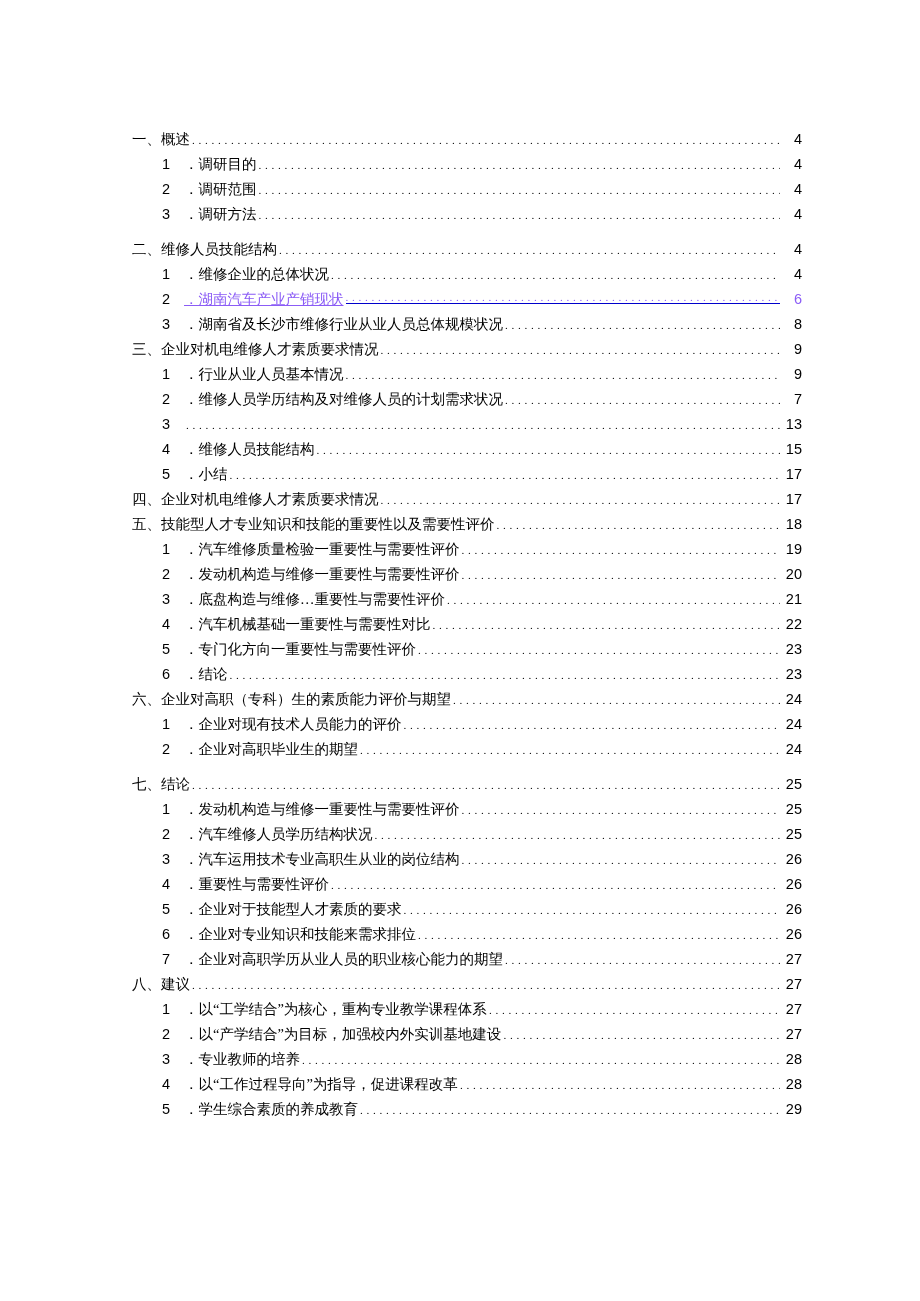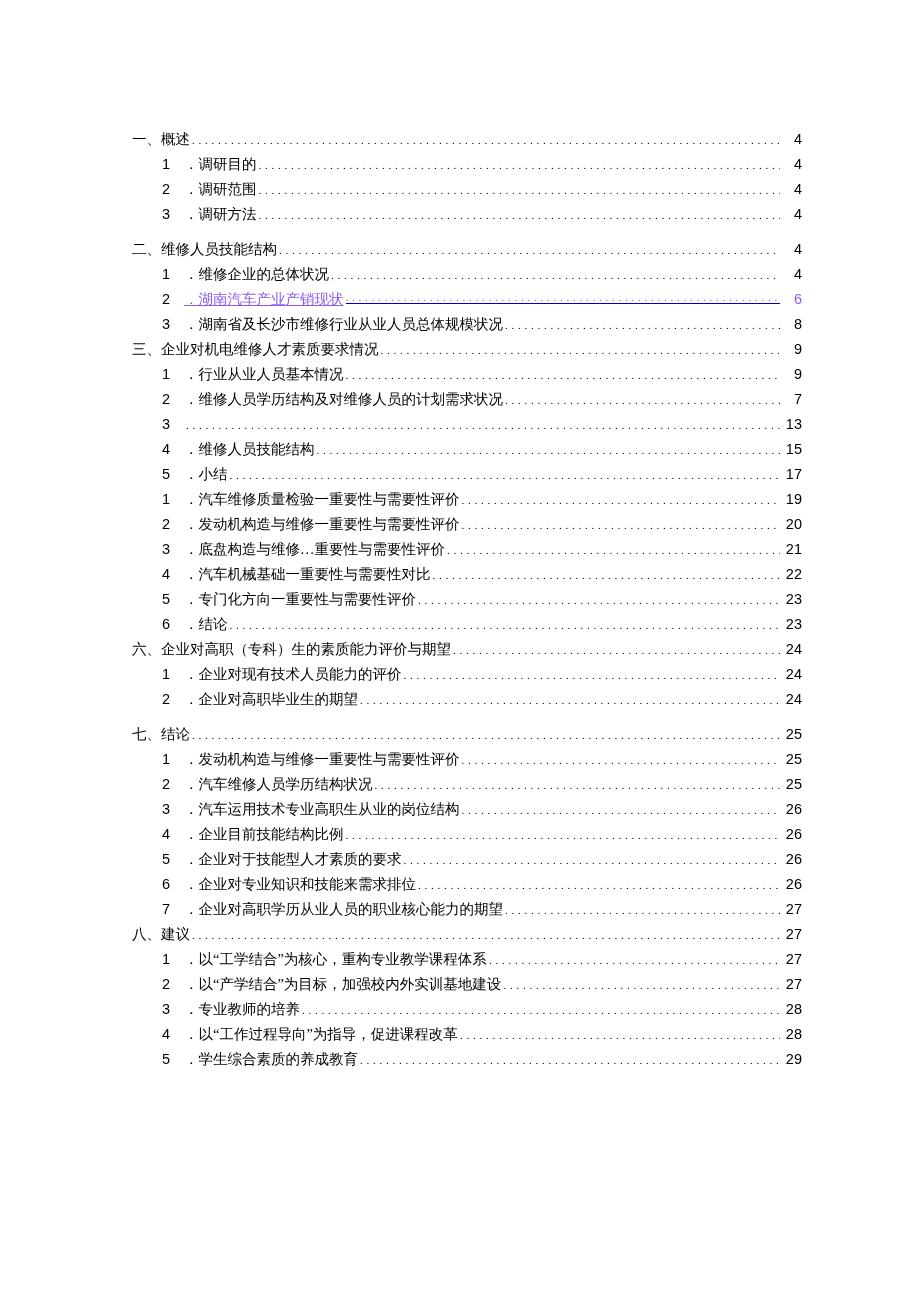--- a/index.html
+++ b/index.html
@@ -140,20 +140,30 @@
       <span class="title-part">．维修人员技能结构</span>
       <span class="dots"></span>
       <span class="page">15</span>
     </div>
     <div class="entry l2">
       <span class="num">5</span>
       <span class="title-part">．小结</span>
       <span class="dots"></span>
       <span class="page">17</span>
     </div>
+    <div class="entry l1">
+      <span class="title-part">四、企业对机电维修人才素质要求情况</span>
+      <span class="dots"></span>
+      <span class="page">17</span>
+    </div>
+    <div class="entry l1">
+      <span class="title-part">五、技能型人才专业知识和技能的重要性以及需要性评价</span>
+      <span class="dots"></span>
+      <span class="page">18</span>
+    </div>
     <div class="entry l2">
       <span class="num">1</span>
       <span class="title-part">．汽车维修质量检验一重要性与需要性评价</span>
       <span class="dots"></span>
       <span class="page">19</span>
     </div>
     <div class="entry l2">
       <span class="num">2</span>
       <span class="title-part">．发动机构造与维修一重要性与需要性评价</span>
       <span class="dots"></span>
@@ -219,21 +229,21 @@
       <span class="page">25</span>
     </div>
     <div class="entry l2">
       <span class="num">3</span>
       <span class="title-part">．汽车运用技术专业高职生从业的岗位结构</span>
       <span class="dots"></span>
       <span class="page">26</span>
     </div>
     <div class="entry l2">
       <span class="num">4</span>
-      <span class="title-part">．企业目前技能结构比例</span>
+      <span class="title-part">．重要性与需要性评价</span>
       <span class="dots"></span>
       <span class="page">26</span>
     </div>
     <div class="entry l2">
       <span class="num">5</span>
       <span class="title-part">．企业对于技能型人才素质的要求</span>
       <span class="dots"></span>
       <span class="page">26</span>
     </div>
     <div class="entry l2">

